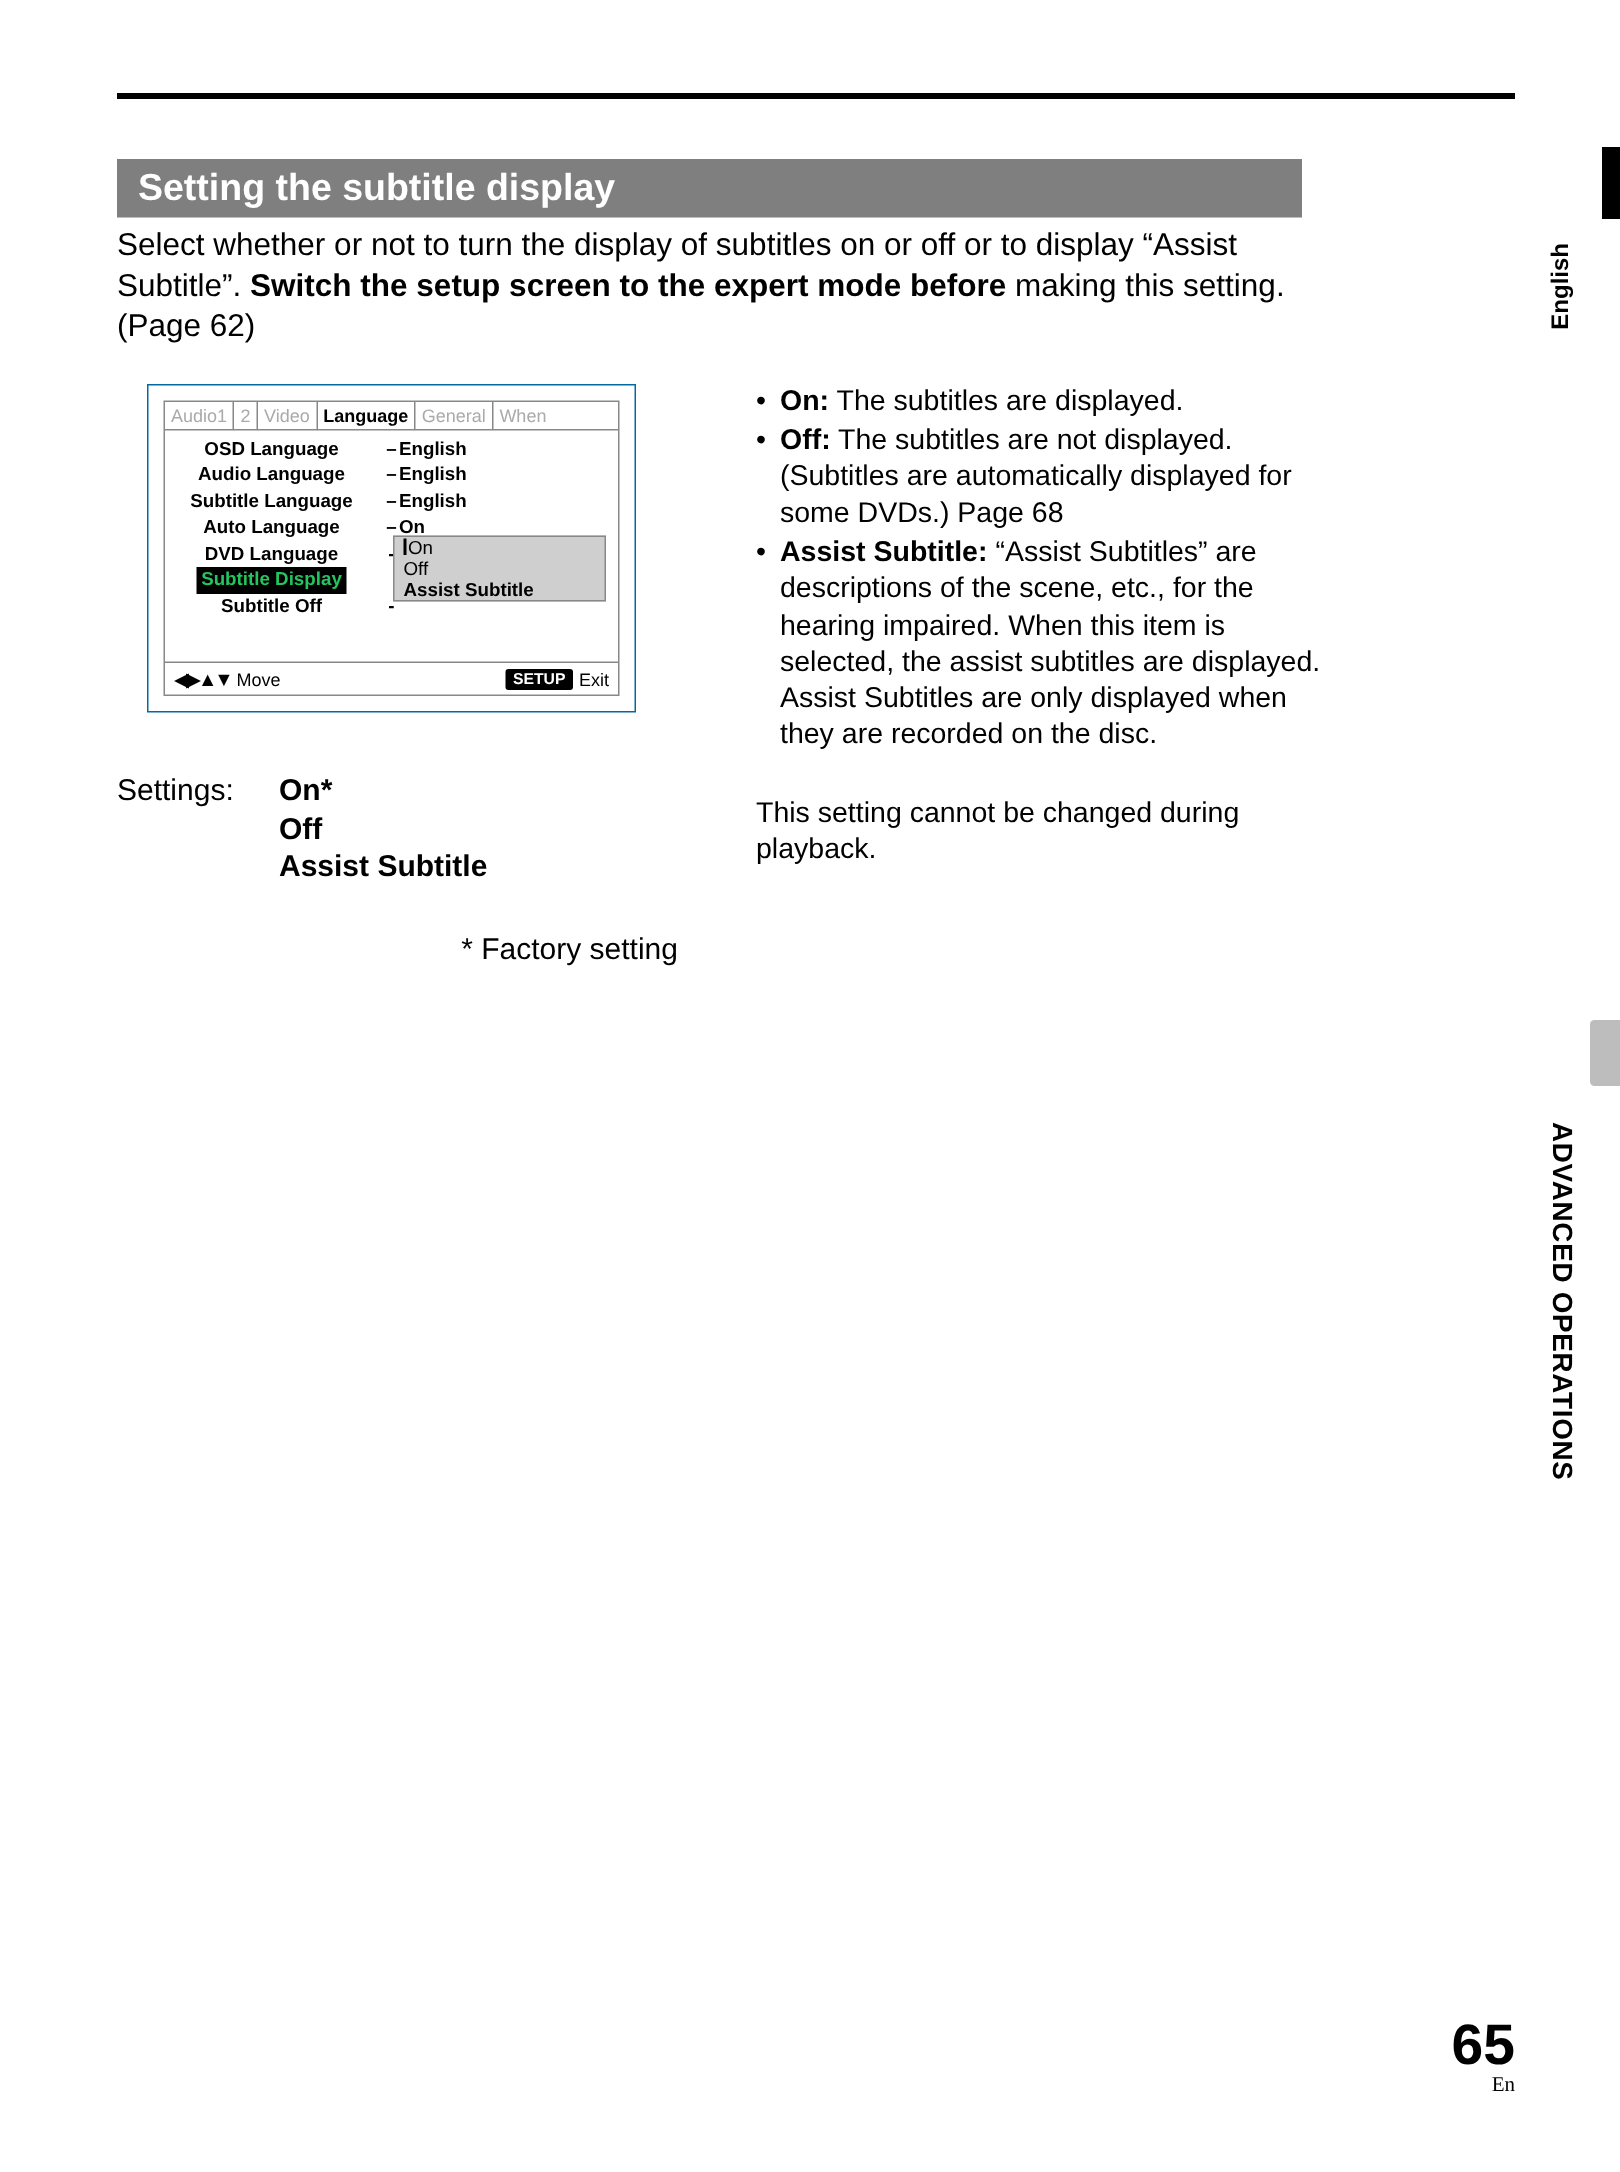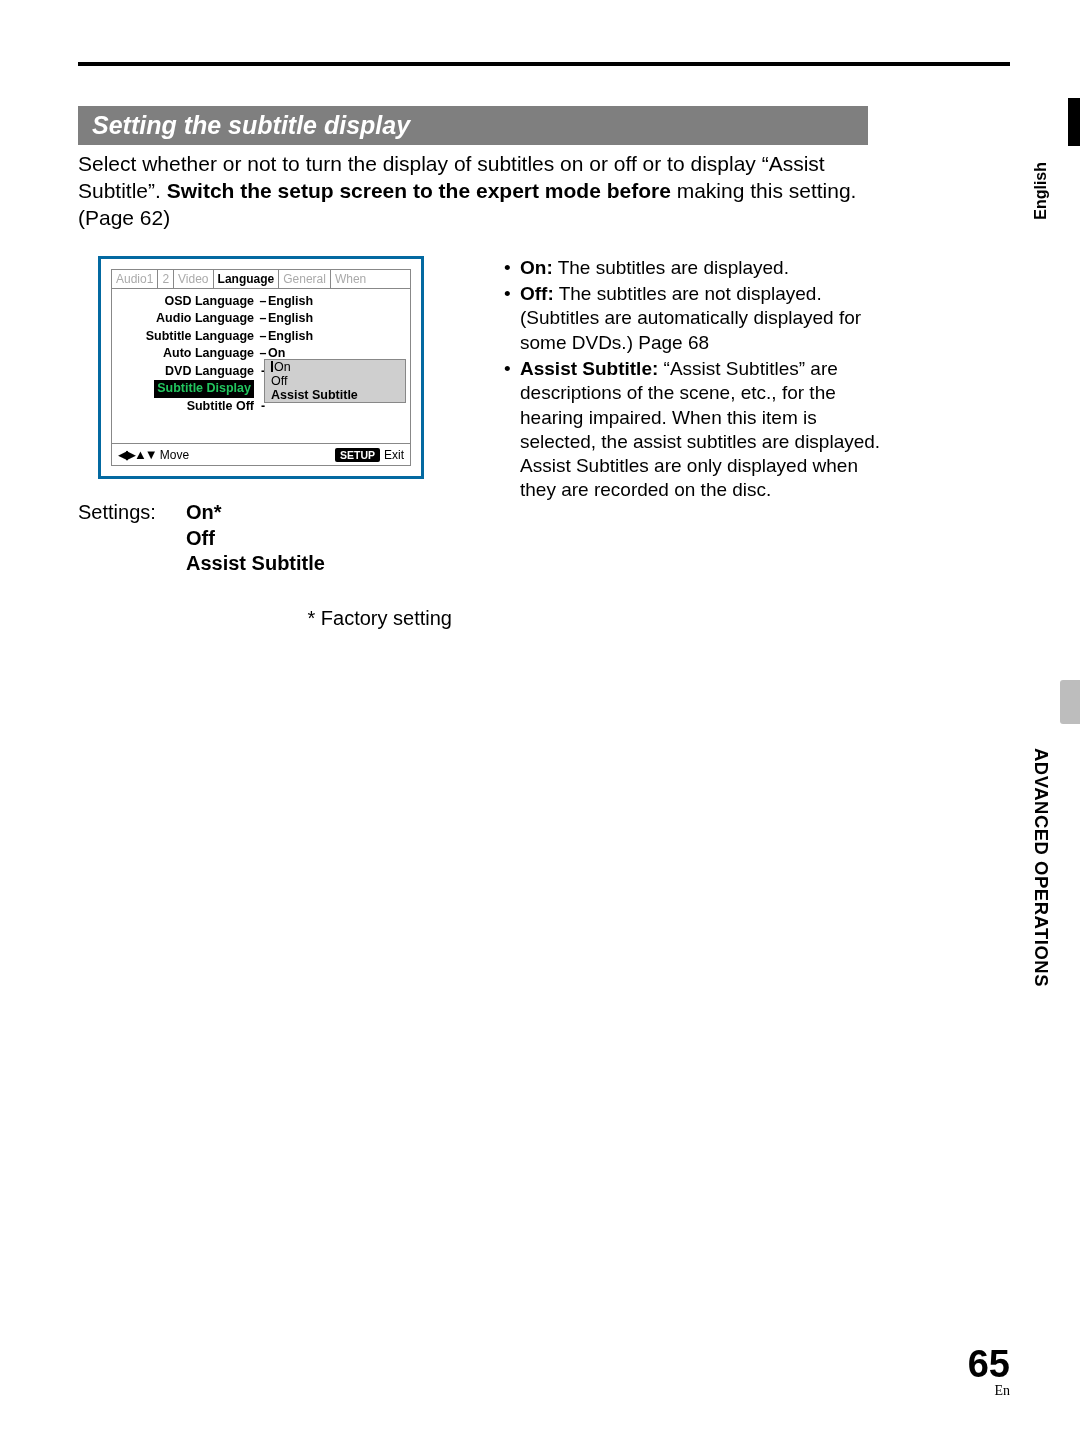--- a/index.html
+++ b/index.html
@@ -4,35 +4,35 @@
 <style>
   * { box-sizing: border-box; margin: 0; padding: 0; }
   html, body { width: 1080px; height: 1448px; background: #fff; font-family: Arial, Helvetica, sans-serif; color: #000; }
   .page { position: relative; width: 1080px; height: 1448px; padding: 62px 70px 60px 78px; }
   .section-header { text-align: right; font-weight: bold; font-size: 21px; margin-bottom: 8px; padding-right: 6px; }
   .thick-rule { border: none; border-top: 4px solid #000; margin-bottom: 40px; }
   .black-tab { position: absolute; right: 0; top: 98px; width: 12px; height: 48px; background: #000; }
   .right-lang { position: absolute; right: 30px; top: 162px; font-weight: bold; font-size: 16px; writing-mode: vertical-rl; text-orientation: mixed; transform: rotate(180deg); }
   .gray-tab { position: absolute; right: 0; top: 680px; width: 20px; height: 44px; background: #bdbdbd; border-radius: 3px 0 0 3px; }
   .right-chapter { position: absolute; right: 28px; top: 748px; font-weight: bold; font-size: 18.5px; writing-mode: vertical-rl; letter-spacing: 0.5px; }
-  .title-bar { background: #7f7f7f; color: #fff; padding: 5px 14px; font-size: 25px; font-weight: bold; margin-bottom: 6px; font-family: Arial, Helvetica, sans-serif; width: 790px; font-style: italic;}
+  .title-bar { background: #7f7f7f; color: #fff; padding: 5px 14px; font-size: 25px; font-weight: bold; margin-bottom: 6px; font-family: Arial, Helvetica, sans-serif; width: 790px;}
   .intro { font-size: 21px; line-height: 1.28; width: 792px; }
   .intro b { font-weight: bold; }
   .columns { display: flex; margin-top: 24px; gap: 34px; }
   .col-left { width: 378px; }
   .col-right { width: 388px; font-size: 19px; line-height: 1.28; margin-left: 14px; }
-  .osd-frame { border: 3px solid #0369a1; padding: 10px; margin-left: 20px; margin-bottom: 21px; width: 326px; }
+  .osd-frame { border: 1px solid #0369a1; padding: 10px; margin-left: 20px; margin-bottom: 40px; width: 326px; }
   .osd-inner { border: 1px solid #888; font-size: 13px; font-family: Arial, Helvetica, sans-serif; }
   .osd-tabs { display: flex; border-bottom: 1px solid #888; }
   .osd-tab { padding: 2px 4px; font-size: 12px; color: #aaa; border-right: 1px solid #888; }
   .osd-tab.active { color: #000; font-weight: bold; }
   .osd-tab:last-child { border-right: none; }
   .osd-body { position: relative; padding: 4px 0 0 0; }
   .osd-row { display: flex; font-size: 12.5px; font-weight: bold; line-height: 1.4; }
-  .osd-row .lbl { width: 146px; text-align: right; padding-right: 4px;}
+  .osd-row .lbl { width: 146px; text-align: center; padding-right: 4px;}
   .osd-row .dash { width: 10px; text-align: center; }
   .osd-row .val { flex: 1; text-align: left; }
   .osd-row.sel .lbl-box { background: #000; color: #22c55e; display: inline-block; padding: 0 3px;}
   .popup { position: absolute; left: 152px; top: 70px; background: #cfcfcf; border: 1px solid #888; font-size: 12.5px; width: 142px; }
   .popup-item { padding: 0px 6px; font-weight: normal; }
   .popup-item.bold { font-weight: bold; }
   .cursor-bar { display: inline-block; width: 2px; height: 11px; background: #000; vertical-align: -1px; margin-right: 1px;}
   .osd-footer { display: flex; align-items: center; border-top: 1px solid #888; padding: 3px 6px 3px 6px; font-size: 12px; margin-top: 28px;}
   .arrow-cluster { font-size: 13px; letter-spacing: -2px; margin-right: 4px;}
   .setup-pill { background: #000; color: #fff; font-size: 10.5px; font-weight: bold; padding: 1px 5px; border-radius: 2px; margin-left: auto; margin-right: 4px;}
@@ -142,20 +142,21 @@
       </div>
       <div class="factory">* Factory setting</div>
     </div>
 
     <div class="col-right">
       <ul class="bullets">
         <li><b>On:</b><span>  The subtitles are displayed.</span></li>
         <li><b>Off:</b><span>  The subtitles are not displayed.  (Subtitles are automatically displayed for some DVDs.)  Page 68</span></li>
         <li><b>Assist Subtitle:</b><span>  “Assist Subtitles” are descriptions of the scene, etc., for the hearing impaired.  When this item is selected, the assist subtitles are displayed.  Assist Subtitles are only displayed when they are recorded on the disc.</span></li>
       </ul>
+      <p class="para2">This setting cannot be changed during playback.</p>
     </div>
   </div>
 
   <div class="page-num">
     <div class="num">65</div>
     <div class="lang">En</div>
   </div>
 </div>
 
 </body></html>

